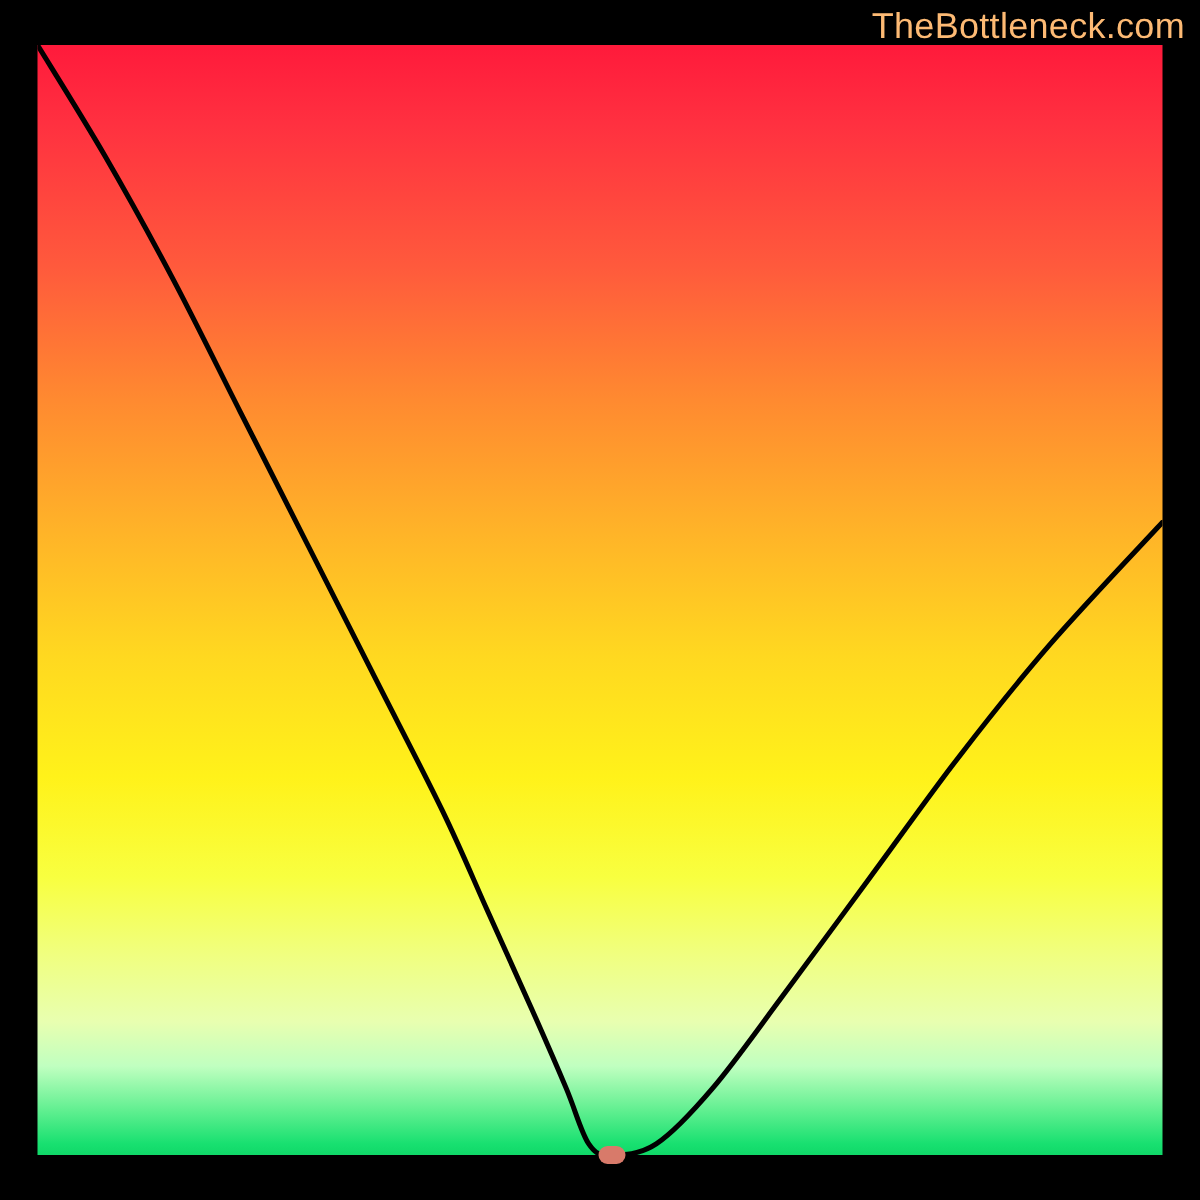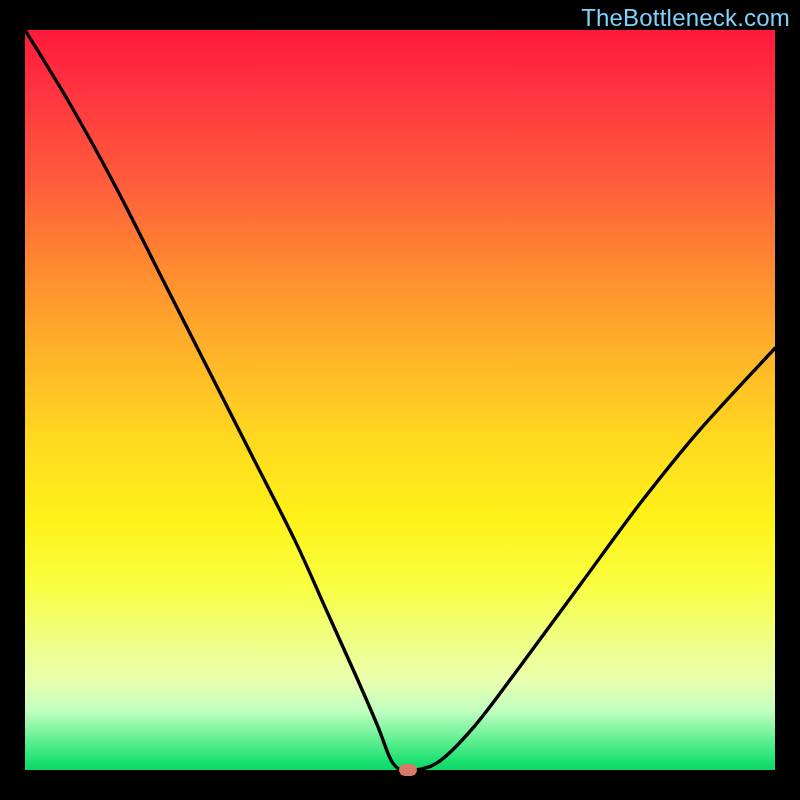--- a/index.html
+++ b/index.html
@@ -15,21 +15,21 @@
     position: relative;
     width: 800px;
     height: 800px;
     background: #000;
   }
   .watermark {
     position: absolute;
     top: 4px;
     right: 10px;
     font-size: 24px;
-    color: #7dd3fc;
+    color: #fdba74;
     z-index: 10;
     font-weight: 400;
     letter-spacing: 0.2px;
   }
   .plot {
     position: absolute;
     left: 25px;
     top: 30px;
     width: 750px;
     height: 740px;

